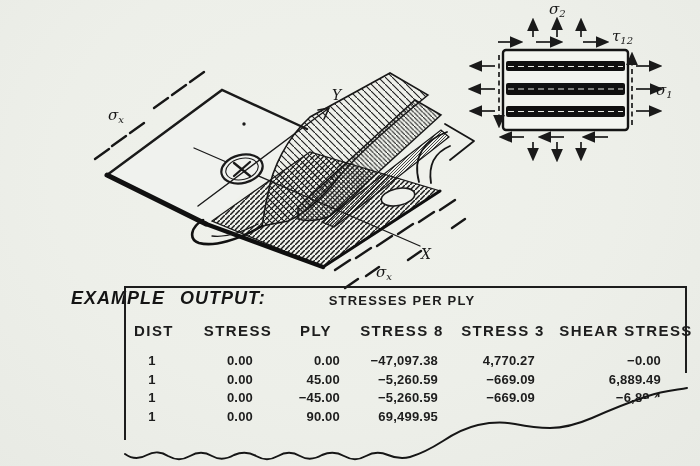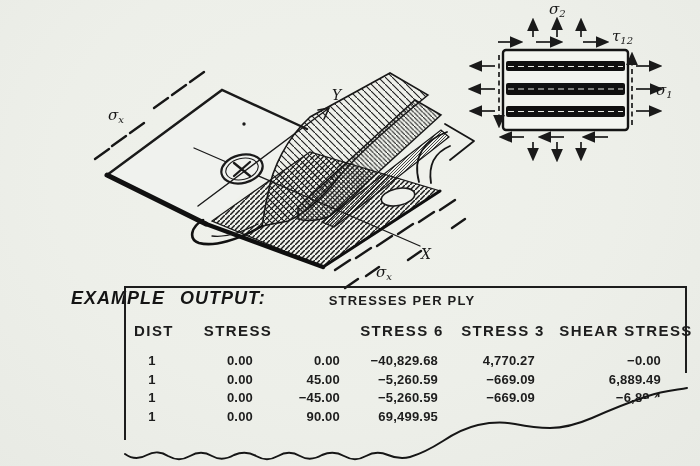--- a/index.html
+++ b/index.html
@@ -173,29 +173,30 @@
 
   <div class="example">EXAMPLE OUTPUT:</div>
 
   <div class="tbl">
     <div class="btop"></div>
     <div class="bleft"></div>
     <div class="bright"></div>
     <div class="ttitle">STRESSES PER PLY</div>
     <div class="hdr h0">DIST</div>
     <div class="hdr h1">STRESS</div>
-    <div class="hdr h3">STRESS 6</div>
+    <div class="hdr h2">PLY</div>
+    <div class="hdr h3">STRESS 8</div>
     <div class="hdr h4">STRESS 3</div>
     <div class="hdr h5">SHEAR STRESS</div>
     <div class="rows" id="rows">
         <div class="trow">
           <div class="cell c0">1</div>
           <div class="cell c1">0.00</div>
           <div class="cell c2">0.00</div>
-          <div class="cell c3">−40,829.68</div>
+          <div class="cell c3">−47,097.38</div>
           <div class="cell c4">4,770.27</div>
           <div class="cell c5">−0.00</div>
         </div>
         <div class="trow">
           <div class="cell c0">1</div>
           <div class="cell c1">0.00</div>
           <div class="cell c2">45.00</div>
           <div class="cell c3">−5,260.59</div>
           <div class="cell c4">−669.09</div>
           <div class="cell c5">6,889.49</div>

